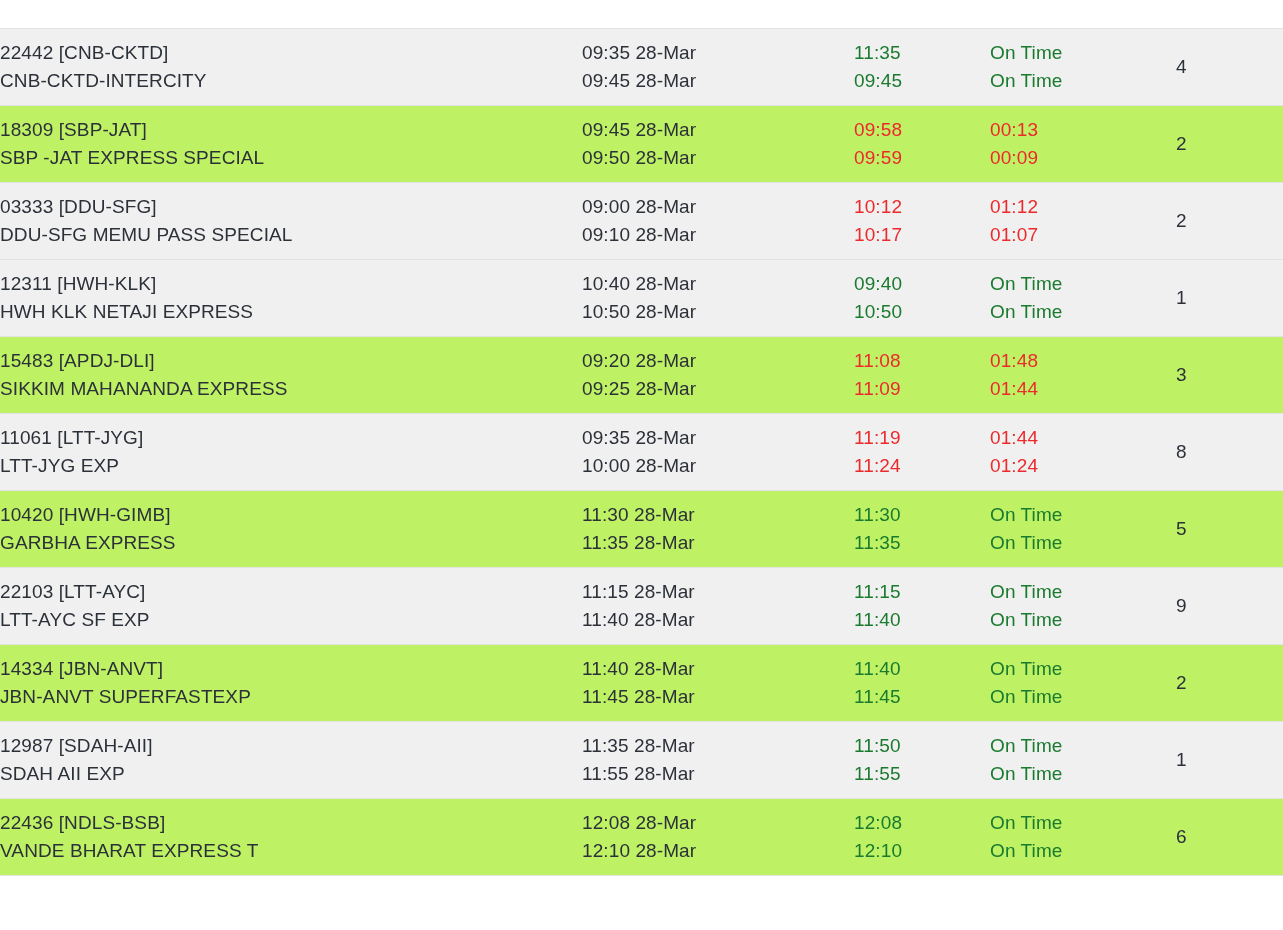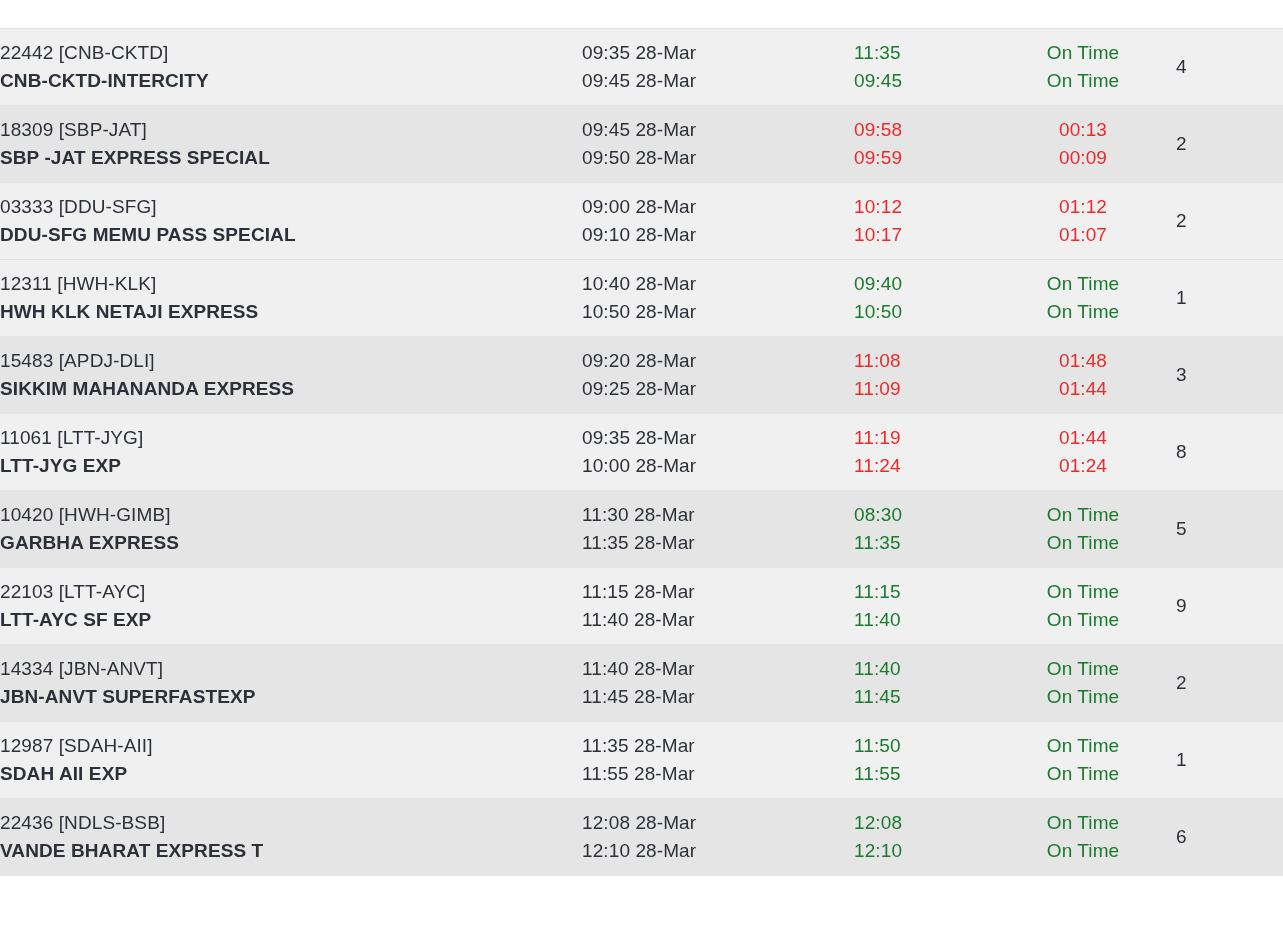--- a/index.html
+++ b/index.html
@@ -17,44 +17,44 @@
     border-collapse: collapse;
     table-layout: fixed;
   }
 
   #train-table tr.train-row {
     border-top: 1px solid #e3e3e3;
     border-bottom: 1px solid #e3e3e3;
   }
 
   #train-table tr.train-row.row-shaded { background: #f0f0f0; }
-  #train-table tr.train-row.row-plain  { background: #e5e5e5; }
+  #train-table tr.train-row.row-plain  { background: #bef264; }
 
   #train-table td {
     height: 77px;
     padding: 0;
     vertical-align: middle;
   }
 
   .col-train    { width: 582px; padding-left: 14px; }
   .col-sched    { width: 272px; }
   .col-actual   { width: 136px; }
-  .col-delay    { width: 186px; text-align: center; }
+  .col-delay    { width: 186px; }
   .col-platform { width: 107px; }
 
   .line {
     display: block;
     font-size: 19px;
     line-height: 28.5px;
     letter-spacing: 0.1px;
     white-space: nowrap;
     color: #2c3038;
   }
 
-  .line-2 { color: #2c3038; font-weight: bold; }
+  .line-2 { color: #2c3038; }
 
   .col-sched  .line { color: #2c3038; }
 
   .status-ontime { color: #1a7a2e; }
   .status-late   { color: #ec2a2c; }
 
   .col-platform .line {
     color: #2c3038;
     font-size: 19px;
   }
@@ -214,21 +214,21 @@
         <tr class="train-row row-plain">
           <td class="col-train">
             <span class="line ">10420 [HWH-GIMB]</span>
             <span class="line line-2">GARBHA EXPRESS</span>
           </td>
           <td class="col-sched">
             <span class="line ">11:30 28-Mar</span>
             <span class="line ">11:35 28-Mar</span>
           </td>
           <td class="col-actual">
-            <span class="line status-ontime">08:30</span>
+            <span class="line status-ontime">11:30</span>
             <span class="line status-ontime">11:35</span>
           </td>
           <td class="col-delay">
             <span class="line status-ontime">On Time</span>
             <span class="line status-ontime">On Time</span>
           </td>
           <td class="col-platform">
             <span class="line ">5</span>
           </td>
         </tr>

